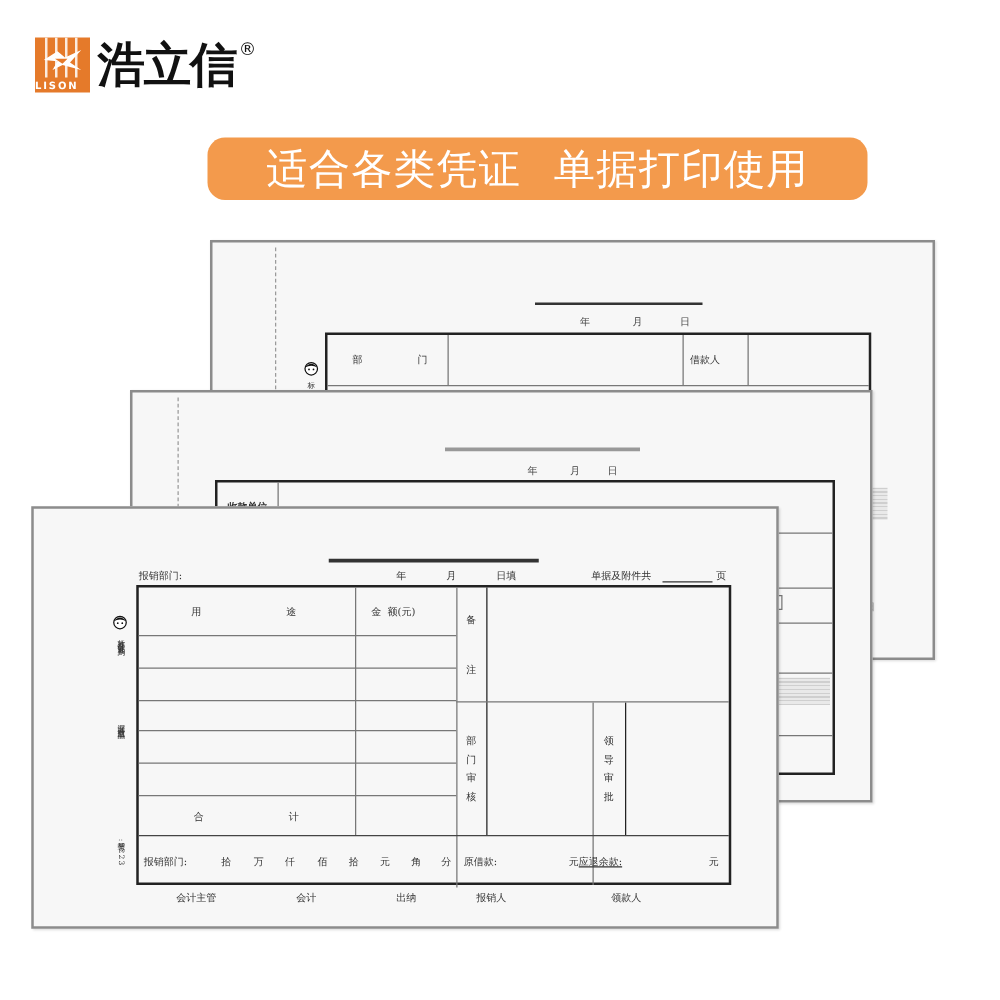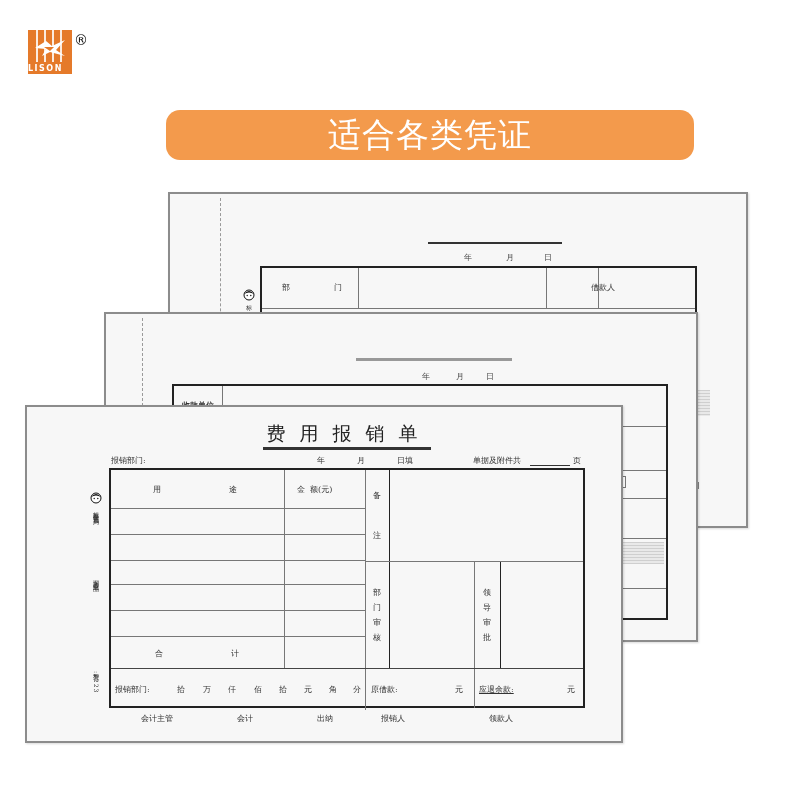--- a/index.html
+++ b/index.html
@@ -46,25 +46,27 @@
     <div class="stripe" style="left:8px"></div>
     <div class="stripe" style="left:16px"></div>
     <div class="stripe" style="left:24px"></div>
     <div class="stripe" style="left:32px"></div>
     <svg class="bird" viewBox="0 0 32 20">
       <path d="M1 10 L12 3 L18 8 L31 2 L22 12 L31 18 L16 14 L8 18 L12 11 Z" fill="#ffffff"></path>
       <path d="M10 9 L20 9 L16 13 Z" fill="#e57a2a"></path>
     </svg>
     <div class="lison">LISON</div>
   </div>
+  <div class="logo-text">浩立信</div>
   <div class="logo-reg">®</div>
 </div>
 
 <div class="banner">
   <span>适合各类凭证</span>
+  <span>单据打印使用</span>
 </div>
 
 <div class="sheet" style="left:168px;top:192px;width:580px;height:336px;">
   <div class="perf" style="left:50px;"></div>
   <div class="ftitle-line" style="left:258px;top:48px;width:134px;"></div>
   <div class="date" style="left:294px;top:58px;">年</div>
   <div class="date" style="left:336px;top:58px;">月</div>
   <div class="date" style="left:374px;top:58px;">日</div>
 
   <svg class="face" style="left:72px;top:94px;" viewBox="0 0 14 14">
@@ -75,21 +77,21 @@
   </svg>
   <div class="lbl" style="left:76px;top:110px;font-size:6px;">标</div>
 
   <div class="tbl" style="left:90px;top:72px;width:437px;height:232px;">
     <div class="vl" style="left:96px;top:0;height:40px;"></div>
     <div class="vl" style="left:284px;top:0;height:40px;"></div>
     <div class="vl" style="left:336px;top:0;height:40px;"></div>
     <div class="hl" style="left:0;right:0;top:40px;"></div>
     <div class="lbl" style="left:20px;top:14px;">部</div>
     <div class="lbl" style="left:72px;top:14px;">门</div>
-    <div class="lbl" style="left:290px;top:14px;margin-left:39px;">借款人</div>
+    <div class="lbl" style="left:290px;top:14px;">借款人</div>
     <div class="hl" style="left:420px;right:0;top:80px;"></div>
     <div class="hl" style="left:420px;right:0;top:121px;"></div>
     <div class="hl" style="left:420px;right:0;top:162px;"></div>
     <div class="lbl" style="left:424px;top:98px;">元</div>
     <div class="lbl" style="left:430px;top:212px;">日</div>
   </div>
   <div class="hatch" style="left:518px;top:196px;width:22px;height:26px;"></div>
 </div>
 
 <div class="sheet" style="left:104px;top:312px;width:594px;height:330px;">
@@ -107,21 +109,20 @@
     <div class="hl" style="left:440px;right:0;top:112px;"></div>
     <div class="hl" style="left:440px;right:0;top:152px;"></div>
     <div class="hl" style="left:440px;right:0;top:202px;"></div>
     <div class="lbl" style="left:428px;top:92px;">它</div>
     <div class="chk" style="left:440px;top:90px;"></div>
     <div class="hatch" style="left:446px;top:156px;width:44px;height:22px;"></div>
   </div>
 </div>
 
 <div class="sheet" style="left:25px;top:405px;width:598px;height:338px;">
-  <div class="ftitle" style="left:232px;top:14px;width:180px;font-size:19px;letter-spacing:14px;">费用报销单</div>
   <div class="ftitle-line" style="left:236px;top:40px;width:168px;height:3px;"></div>
 
   <div class="lbl" style="left:84px;top:48px;">报销部门:</div>
   <div class="lbl" style="left:290px;top:48px;">年</div>
   <div class="lbl" style="left:330px;top:48px;">月</div>
   <div class="lbl" style="left:370px;top:48px;">日填</div>
   <div class="lbl" style="left:446px;top:48px;">单据及附件共</div>
   <div style="position:absolute;left:503px;top:58px;width:40px;height:1px;background:#333;"></div>
   <div class="lbl" style="left:546px;top:48px;">页</div>
 
@@ -177,21 +178,21 @@
     <div class="lbl" style="left:92px;top:214px;">万</div>
     <div class="lbl" style="left:117px;top:214px;">仟</div>
     <div class="lbl" style="left:143px;top:214px;">佰</div>
     <div class="lbl" style="left:168px;top:214px;">拾</div>
     <div class="lbl" style="left:193px;top:214px;">元</div>
     <div class="lbl" style="left:218px;top:214px;">角</div>
     <div class="lbl" style="left:242px;top:214px;">分</div>
 
     <div class="lbl" style="left:260px;top:214px;">原借款:</div>
     <div class="lbl" style="left:344px;top:214px;">元</div>
-    <div class="lbl" style="left:368px;top:214px;text-decoration:underline;">应退余款:</div>
+    <div class="lbl" style="left:352px;top:214px;text-decoration:underline;">应退余款:</div>
     <div class="lbl" style="left:456px;top:214px;">元</div>
   </div>
 
   <div class="lbl" style="left:114px;top:306px;">会计主管</div>
   <div class="lbl" style="left:210px;top:306px;">会计</div>
   <div class="lbl" style="left:290px;top:306px;">出纳</div>
   <div class="lbl" style="left:354px;top:306px;">报销人</div>
   <div class="lbl" style="left:462px;top:306px;">领款人</div>
 </div>
 

